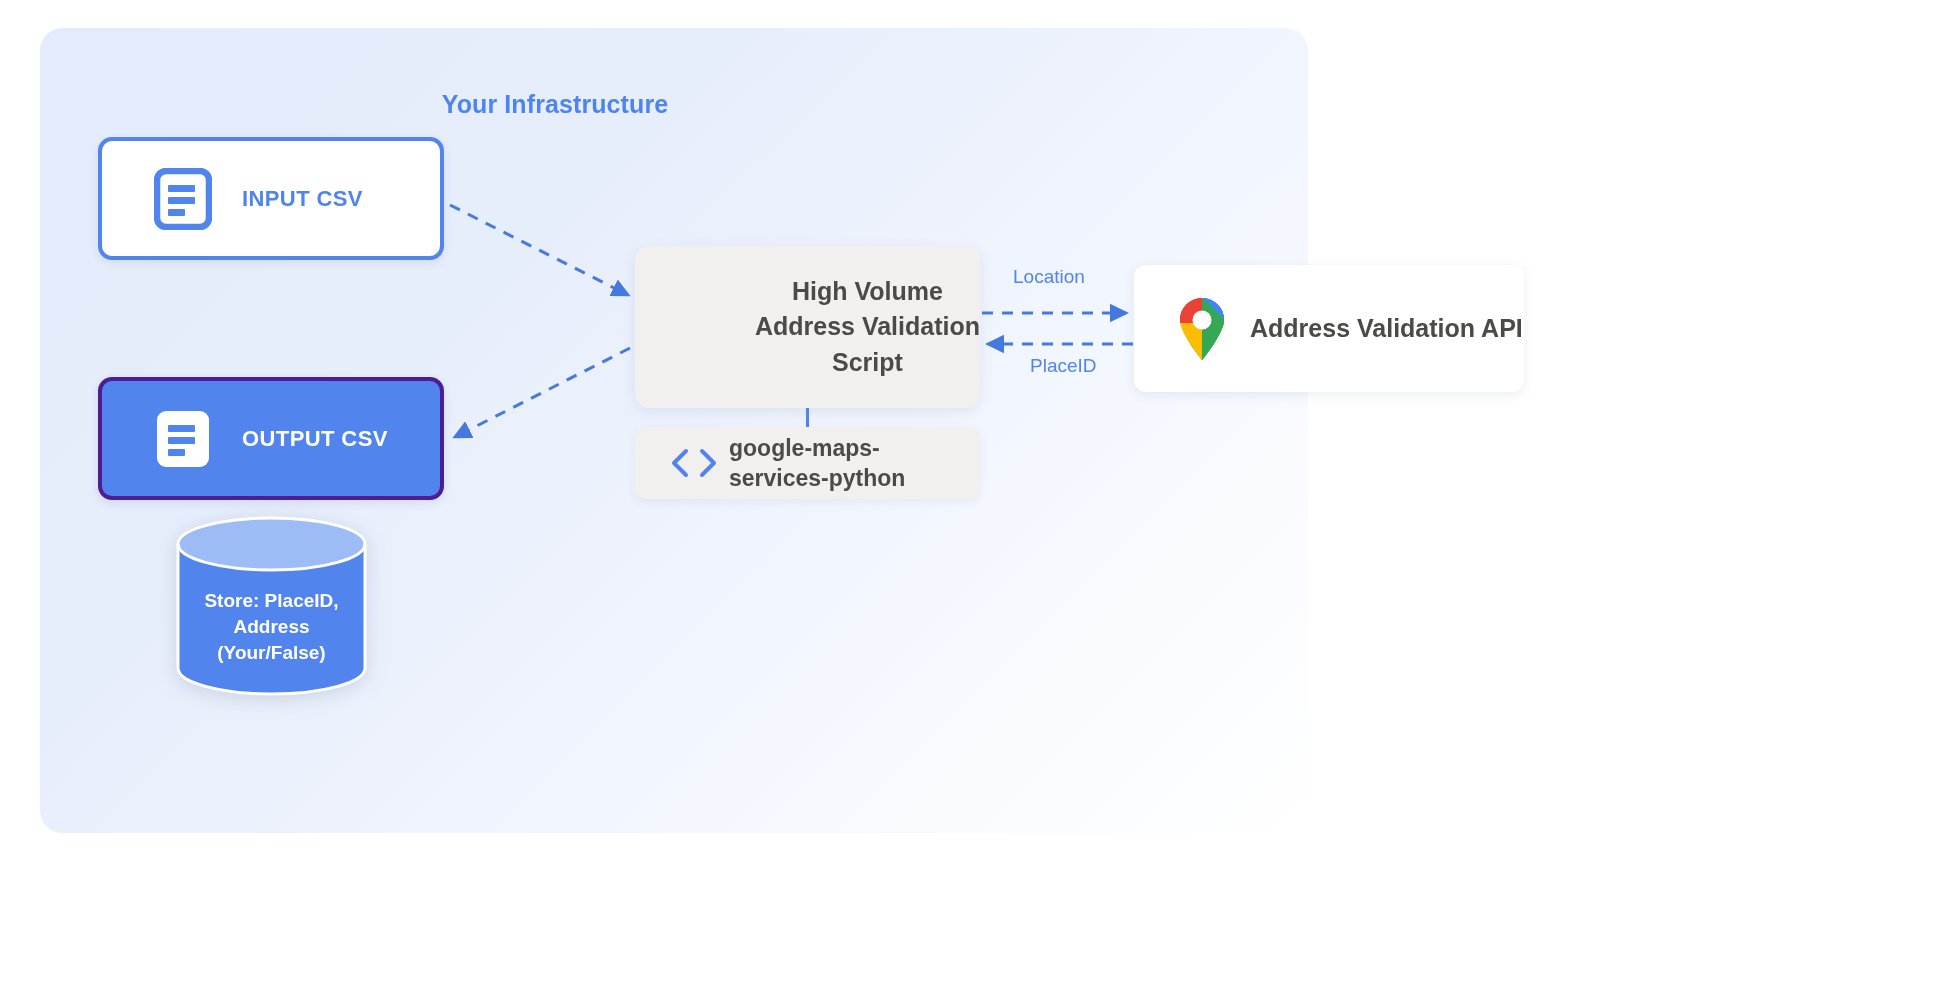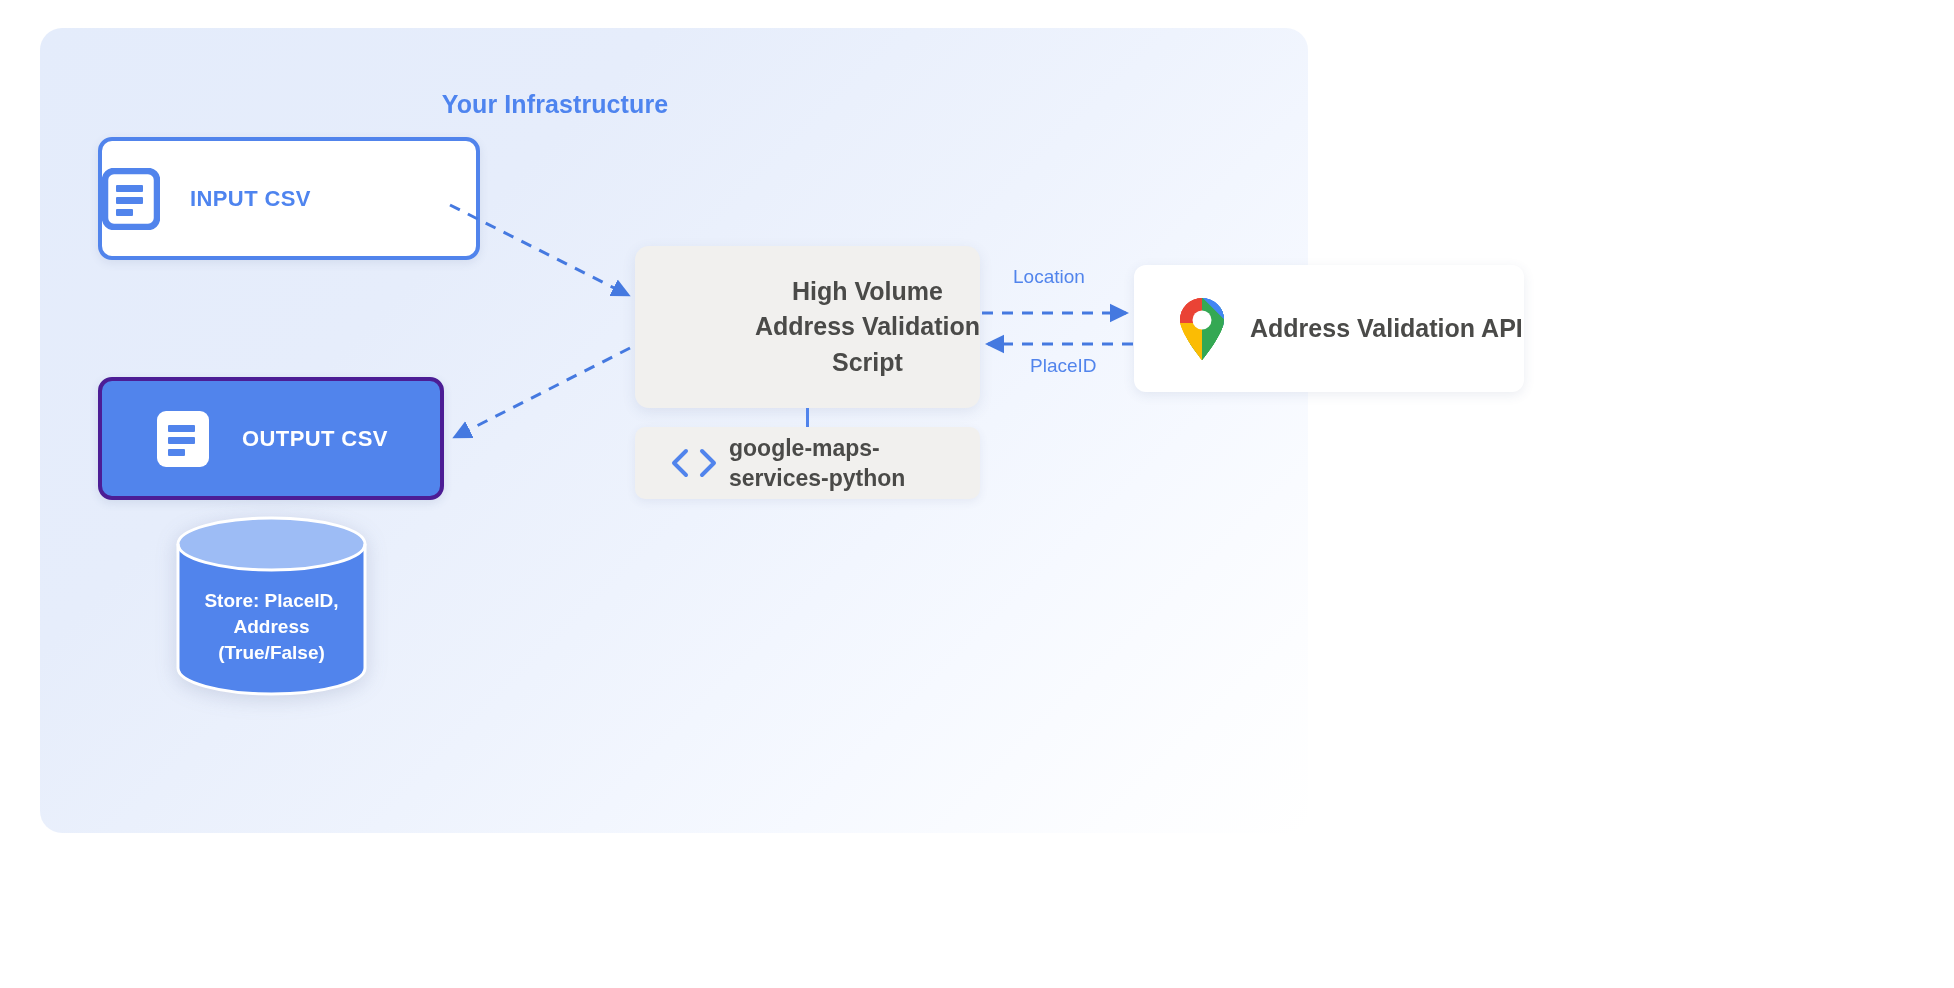--- a/index.html
+++ b/index.html
@@ -53,26 +53,27 @@
   .node {
     position: absolute;
     box-sizing: border-box;
     display: flex;
     align-items: center;
   }
 
   #input-csv-node {
     left: 98px;
     top: 137px;
-    width: 382px;
+    width: 346px;
     height: 123px;
     background: #ffffff;
     border: 4px solid #5184ec;
     border-radius: 14px;
     box-shadow: 0 3px 10px rgba(60,80,130,0.10);
+    padding-left: 52px;
   }
   #output-csv-node {
     left: 98px;
     top: 377px;
     width: 346px;
     height: 123px;
     background: #5184ec;
     border: 4px solid #4c1d95;
     border-radius: 14px;
     box-shadow: 0 3px 10px rgba(60,80,130,0.12);
@@ -247,21 +248,21 @@
   </div>
 
   <svg id="datastore-node" viewBox="0 0 193 180">
     <path d="M3 28 L3 152 A 93.5 26 0 0 0 190 152 L190 28 Z" fill="#5184ec"></path>
     <ellipse cx="96.5" cy="28" rx="93.5" ry="26" fill="#9dbcf5"></ellipse>
     <ellipse cx="96.5" cy="28" rx="93.5" ry="26" fill="none" stroke="#ffffff" stroke-width="3"></ellipse>
     <path d="M3 28 L3 152 A 93.5 26 0 0 0 190 152 L190 28" fill="none" stroke="#ffffff" stroke-width="3"></path>
   </svg>
   <div id="datastore-label">Store: PlaceID,
 Address
-(True/False)</div>
+(Your/False)</div>
 
   <div class="node" id="script-node">
     <div id="script-label">High Volume
 Address Validation
 Script</div>
   </div>
 
   <div id="script-lib-connector"></div>
 
   <div class="node" id="library-node">

